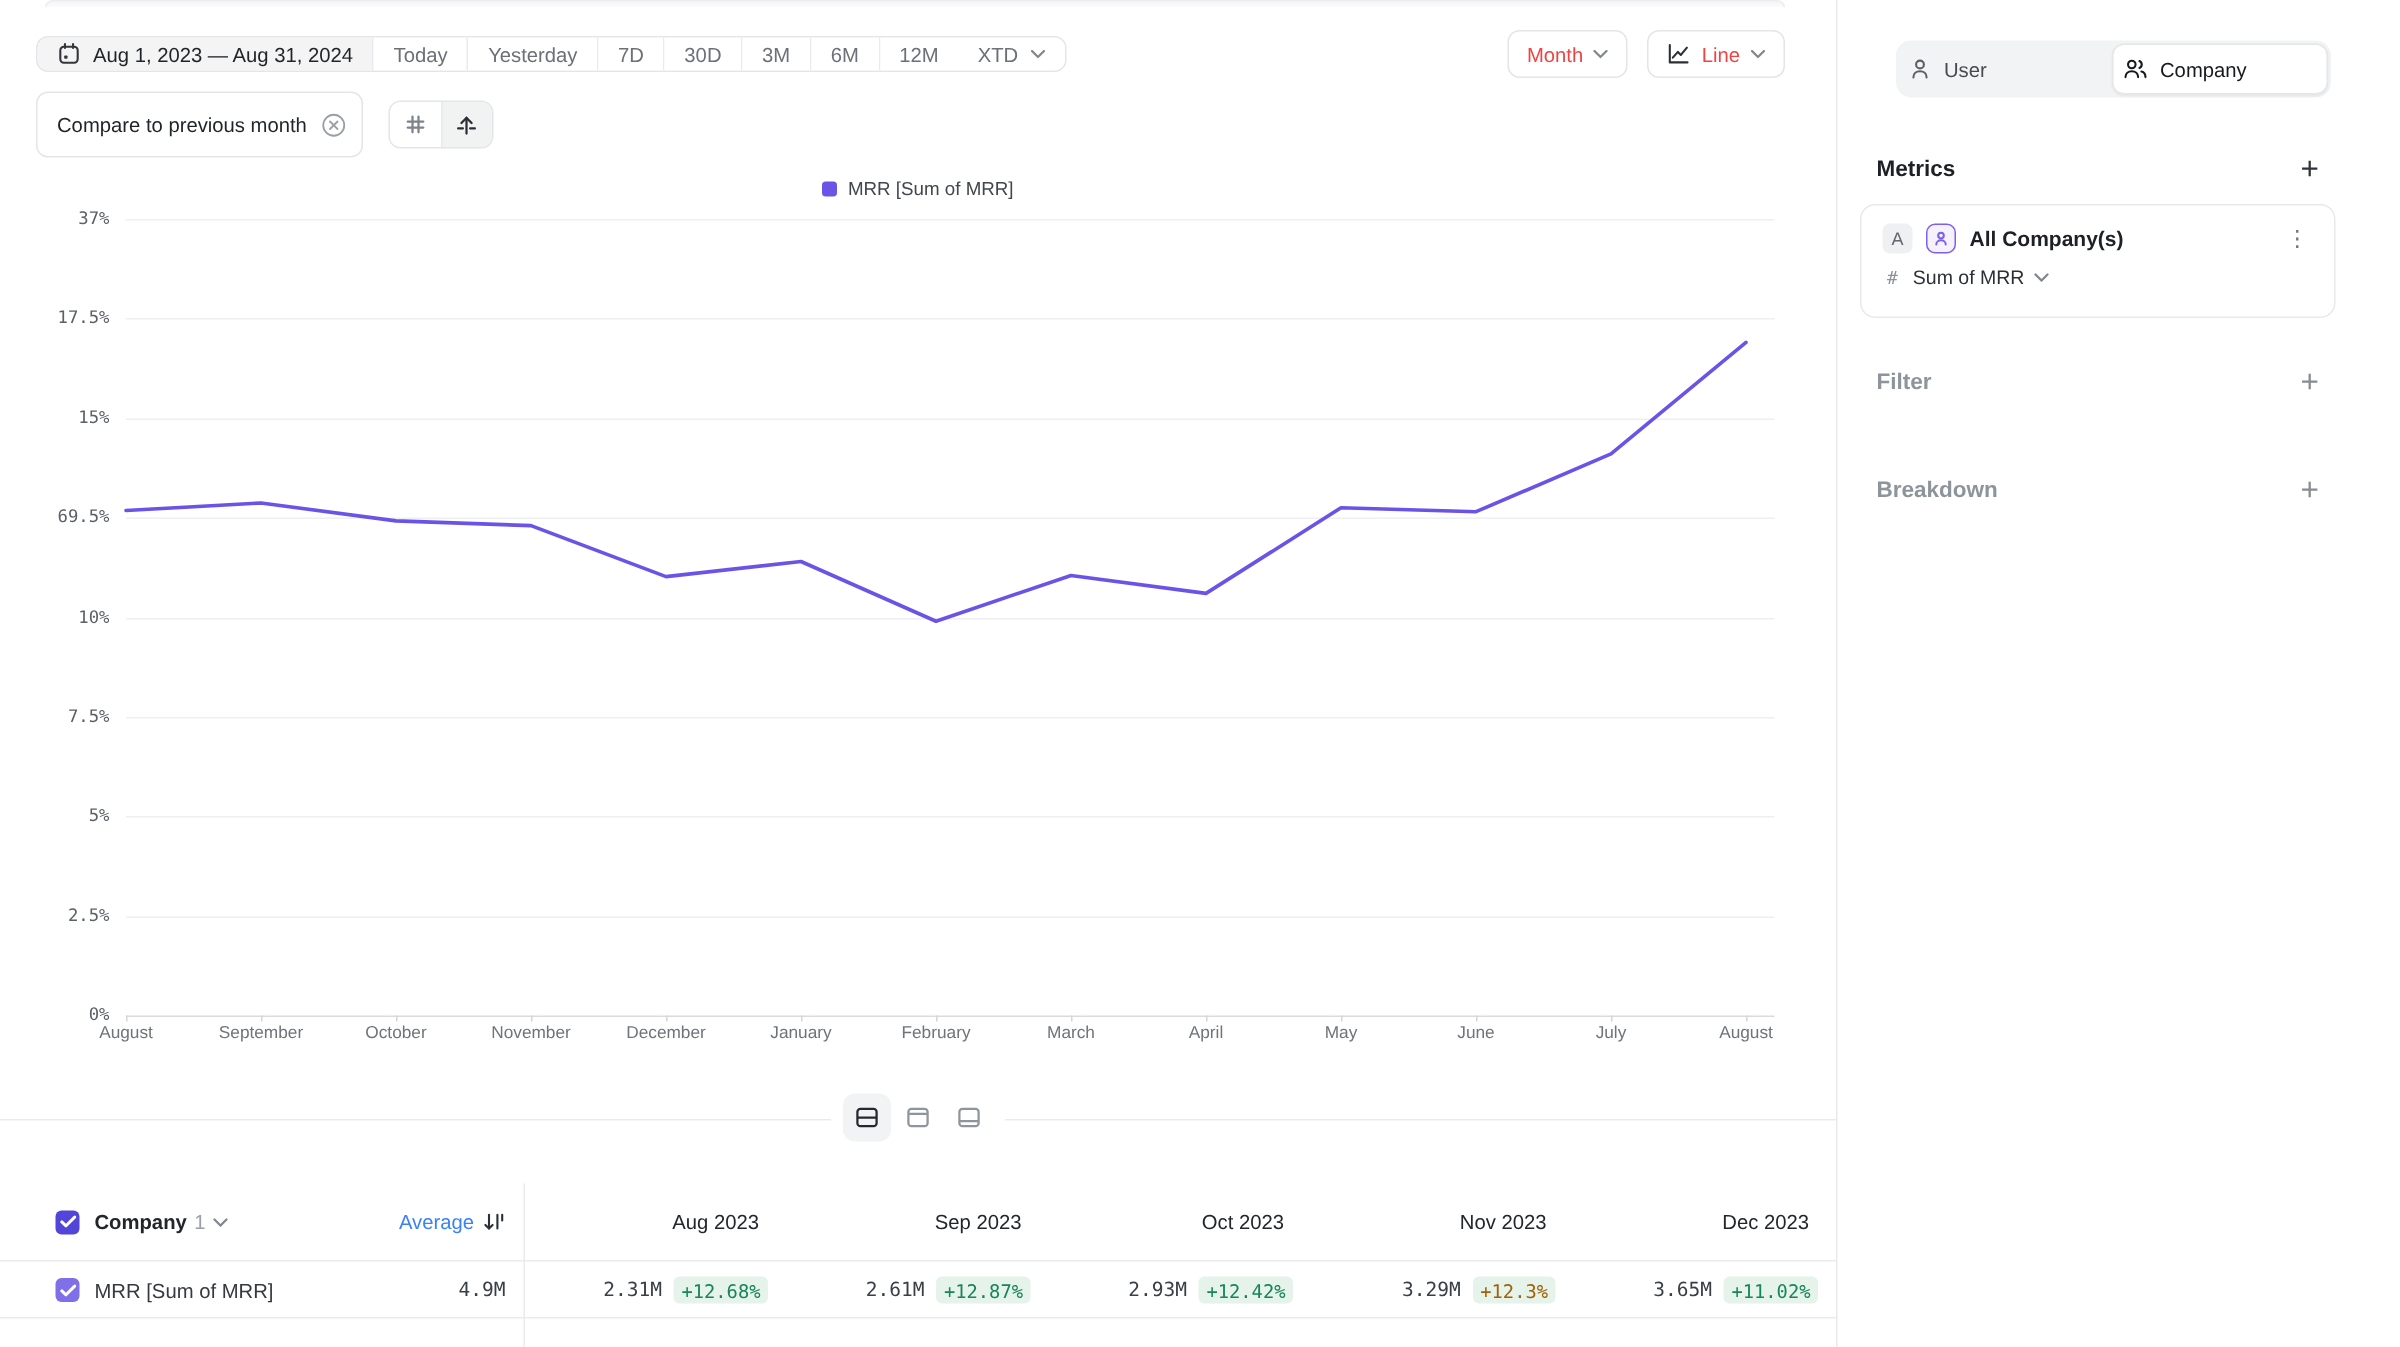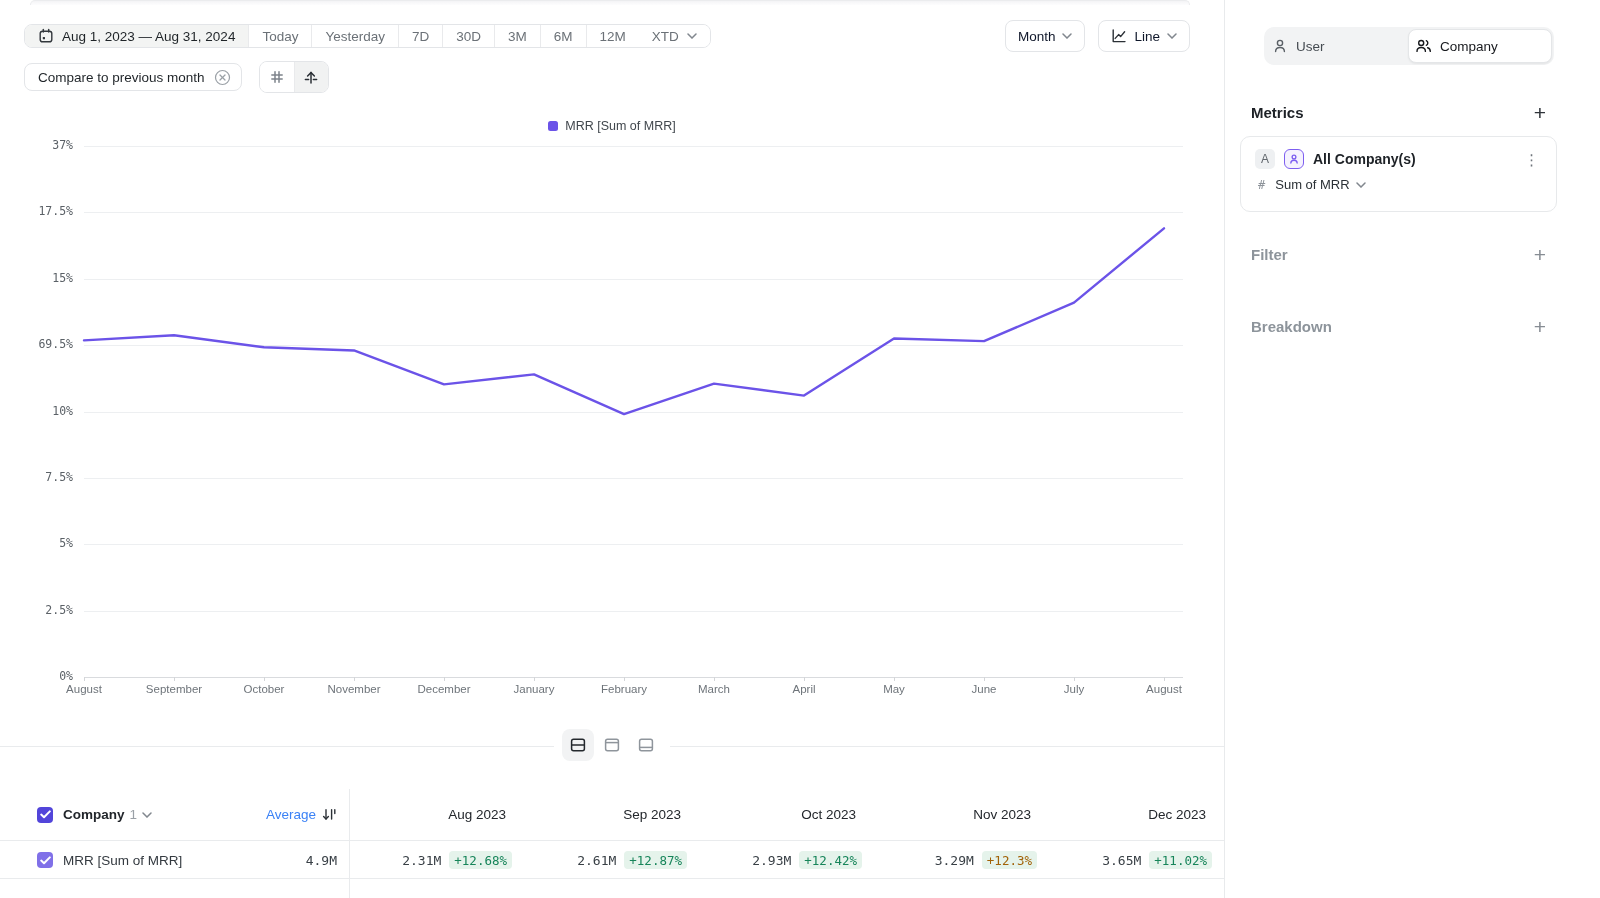--- a/index.html
+++ b/index.html
@@ -26,25 +26,25 @@
 
   .date-group { display:inline-flex; height:24px; border:1px solid #e3e5e8; border-radius:8px; background:#fff; overflow:hidden; }
   .date-group .seg { display:inline-flex; align-items:center; gap:8px; height:100%; padding:0 13px;
     font-size:13.5px; color:#6b7177; background:#fff; border:none; border-right:1px solid #e9eaec;
     font-family:inherit; cursor:pointer; white-space:nowrap; }
   .date-group .seg:last-child { border-right:none; }
   .seg.date-seg { background:#f3f4f3; color:#1f2428; font-weight:500; }
   #presets { display:contents; }
 
   .btn { display:inline-flex; align-items:center; gap:7px; height:32px; padding:0 12px;
-    border:1px solid #e3e5e8; border-radius:8px; background:#fff; font-size:13.5px; color:#0f172a;
+    border:1px solid #e3e5e8; border-radius:8px; background:#fff; font-size:13.5px; color:#ef4444;
     font-weight:500; font-family:inherit; cursor:pointer; white-space:nowrap; }
   .right-btns { display:flex; gap:13px; }
 
-  .chip { display:inline-flex; align-items:center; gap:9px; height:28px; padding:0 10px 0 13px;
+  .chip { display:inline-flex; align-items:center; gap:9px; height:44px; padding:0 10px 0 13px;
     border:1px solid #e3e5e8; border-radius:8px; background:#fff; font-size:13.5px; color:#1f2428; cursor:pointer; }
   .icon-pair { display:inline-flex; height:32px; border:1px solid #e3e5e8; border-radius:8px; overflow:hidden; background:#fff; }
   .icon-pair .ibtn { width:34px; height:100%; display:flex; align-items:center; justify-content:center;
     color:#7d838b; background:#fff; border:none; cursor:pointer; }
   .icon-pair .ibtn + .ibtn { border-left:1px solid #e9eaec; }
   .icon-pair .ibtn.active { background:#f1f2f2; color:#2a2f35; }
 
   .chev { flex:none; }
 
   

